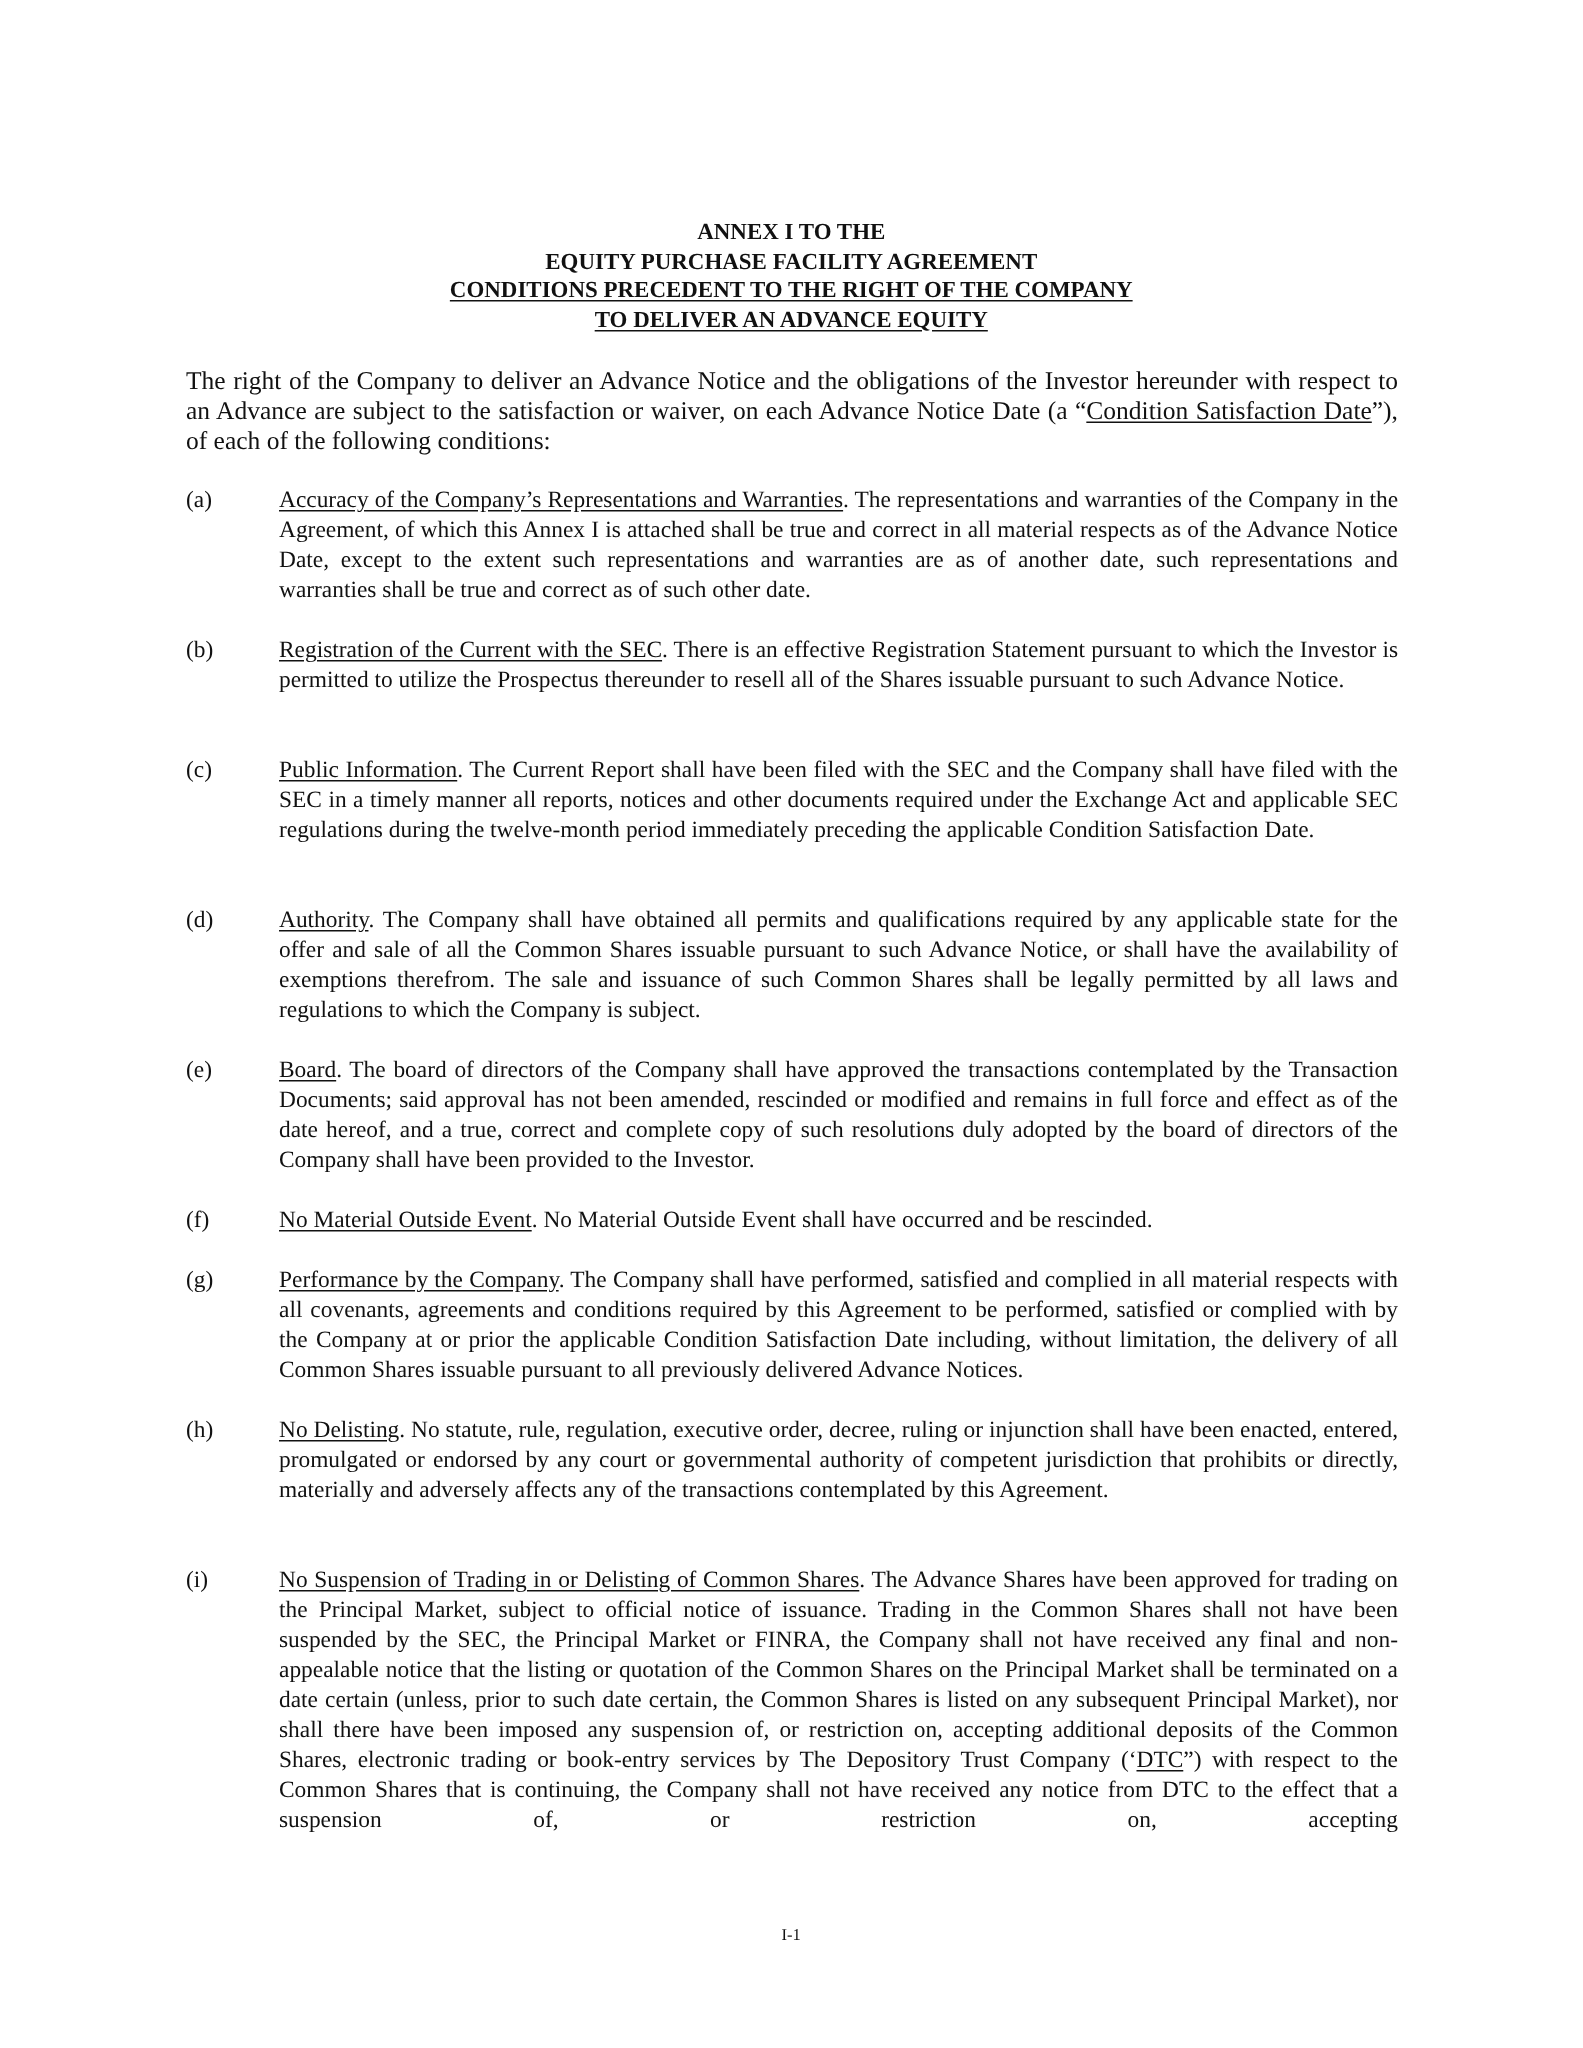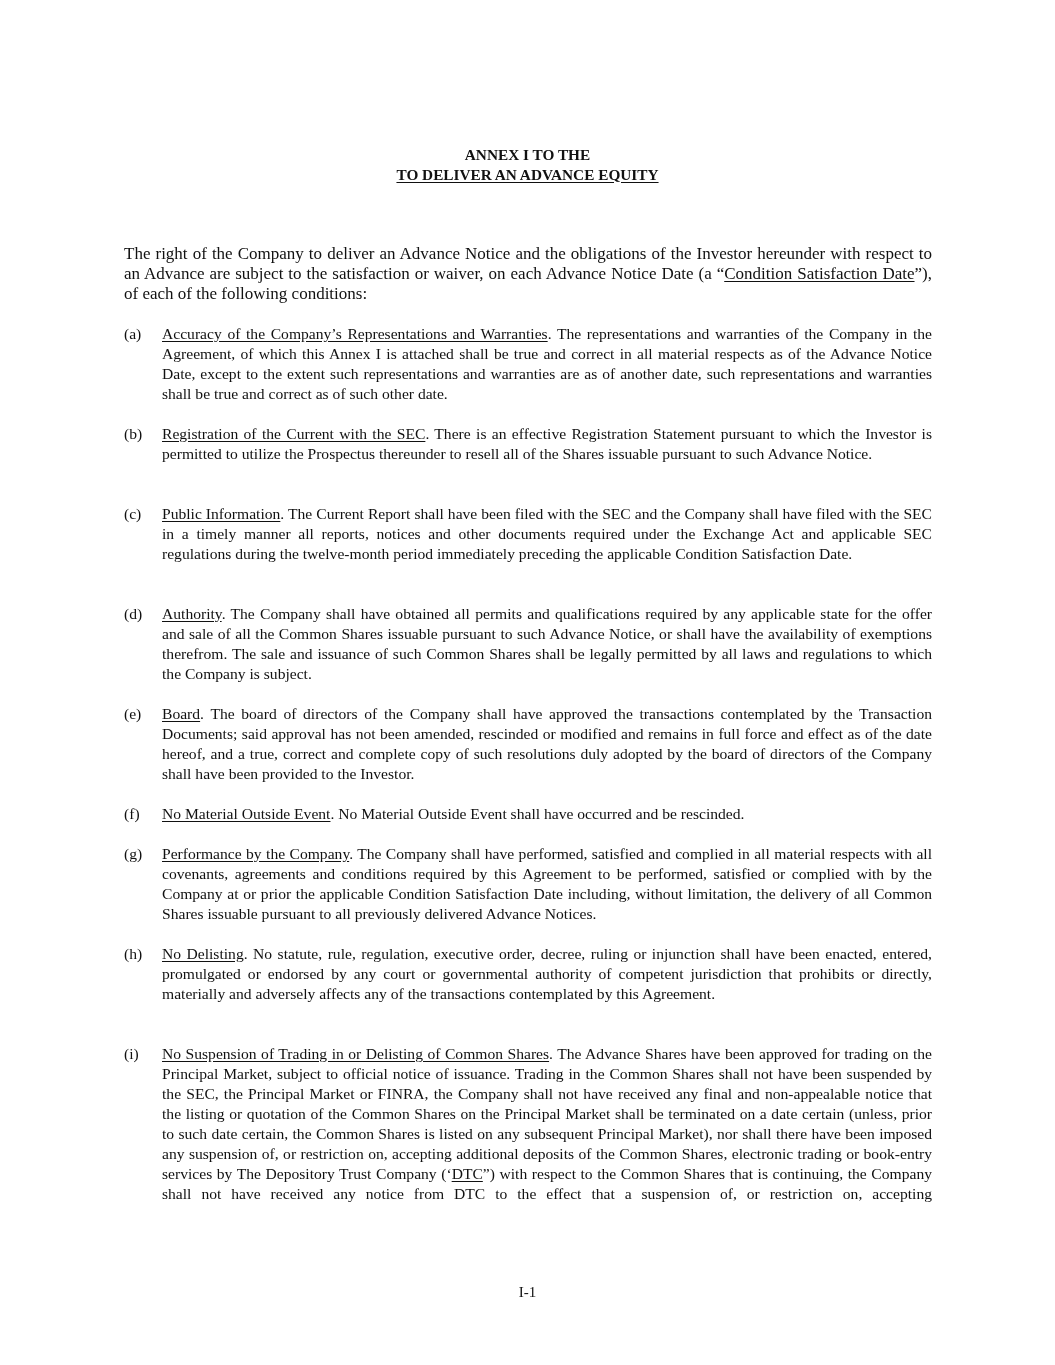--- a/index.html
+++ b/index.html
@@ -49,40 +49,42 @@
       font-size: 15.6px;
       line-height: 20px;
     }
     .item .label {
       position: absolute;
       left: 0;
       top: 0;
       width: 60px;
     }
     .item .body {
-      margin-left: 38px;
+      margin-left: 62px;
       text-align: justify;
     }
     .item .body.last-justify { text-align-last: justify; }
     .page-number {
       position: absolute;
       top: 1284px;
       left: 0;
       width: 1055px;
       text-align: center;
-      font-size: 15px;
+      font-size: 11px;
     }
   </style>
 </head>
 <body>
 
 <div class="page">
 
   <div class="title-block">
     <div>ANNEX I TO THE</div>
+    <div>EQUITY PURCHASE FACILITY AGREEMENT</div>
+    <div><span class="u">CONDITIONS PRECEDENT TO THE RIGHT OF THE COMPANY</span></div>
     <div><span class="u">TO DELIVER AN ADVANCE EQUITY</span></div>
   </div>
 
   <div class="intro">
     <span>The right of the Company to deliver an Advance Notice and the obligations of the Investor hereunder with respect to an Advance are subject to the satisfaction or waiver, on each Advance Notice Date (a “</span><span class="u">Condition Satisfaction Date</span><span>”), of each of the following conditions:</span>
   </div>
 
   <div class="item" style="top:324px;">
     <span class="label">(a)</span>
     <div class="body"><span class="u">Accuracy of the Company’s Representations and Warranties</span><span>.  The representations and warranties of the Company in the Agreement, of which this Annex I is attached shall be true and correct in all material respects as of the Advance Notice Date, except to the extent such representations and warranties are as of another date, such representations and warranties shall be true and correct as of such other date.</span></div>

